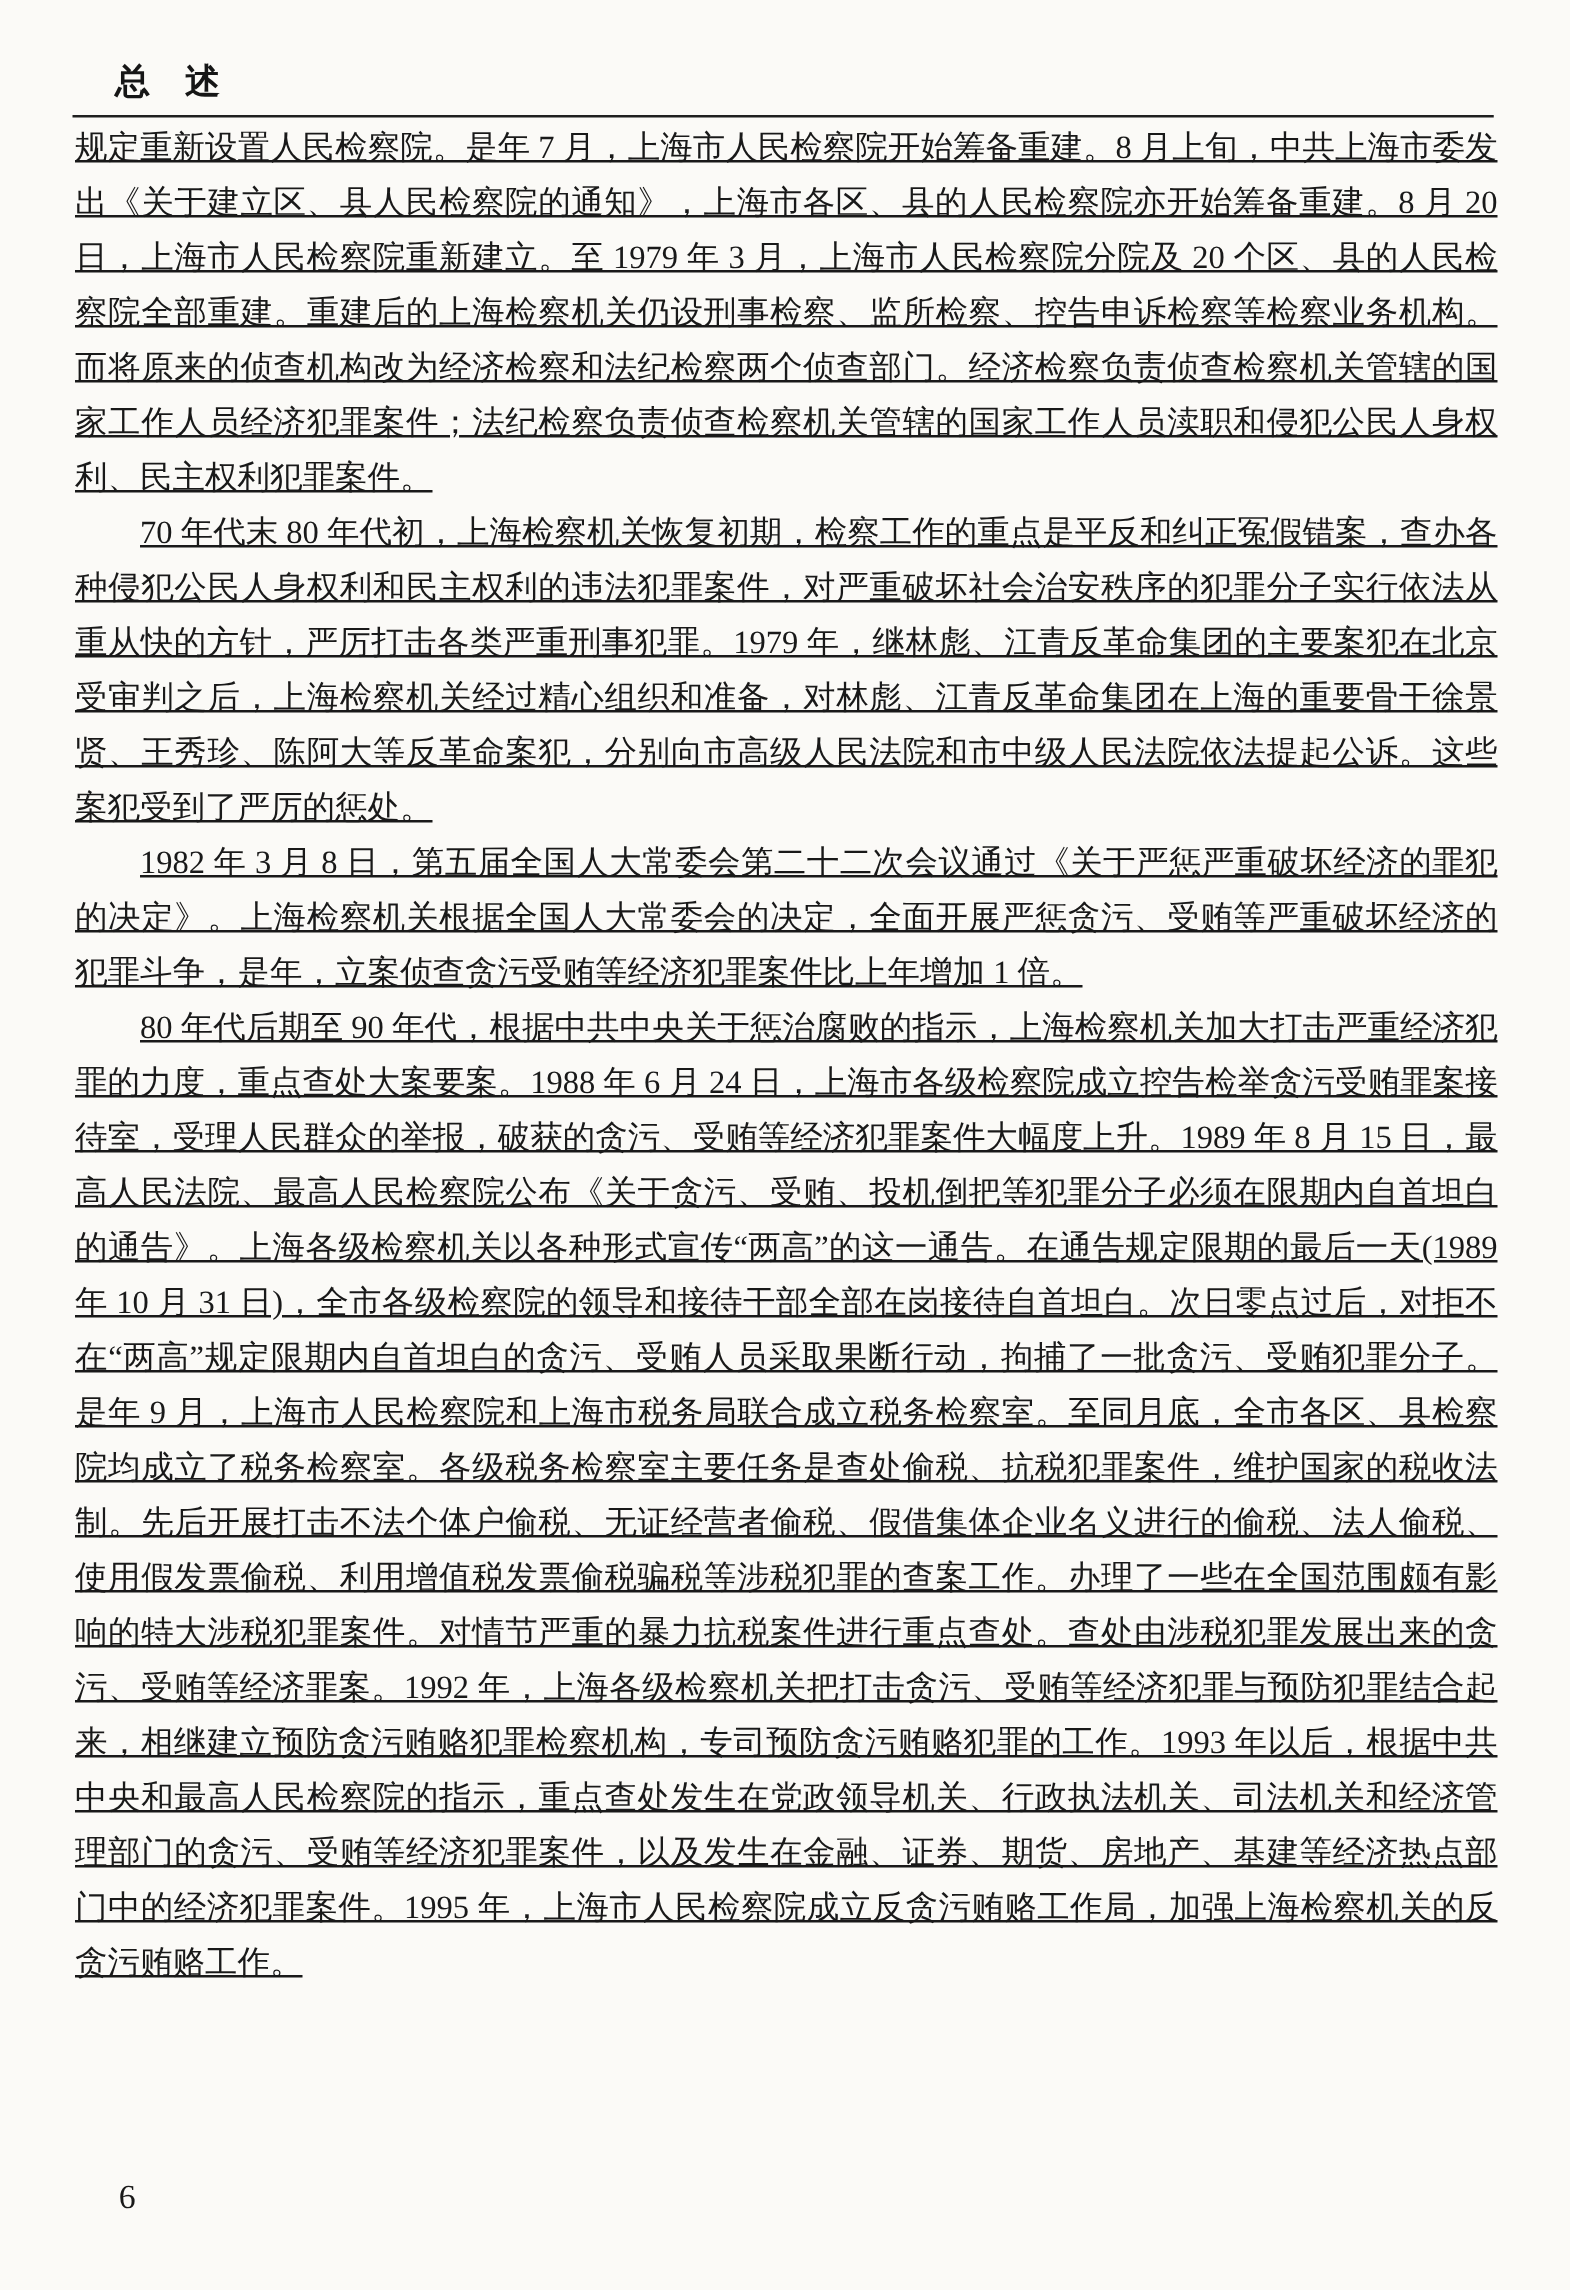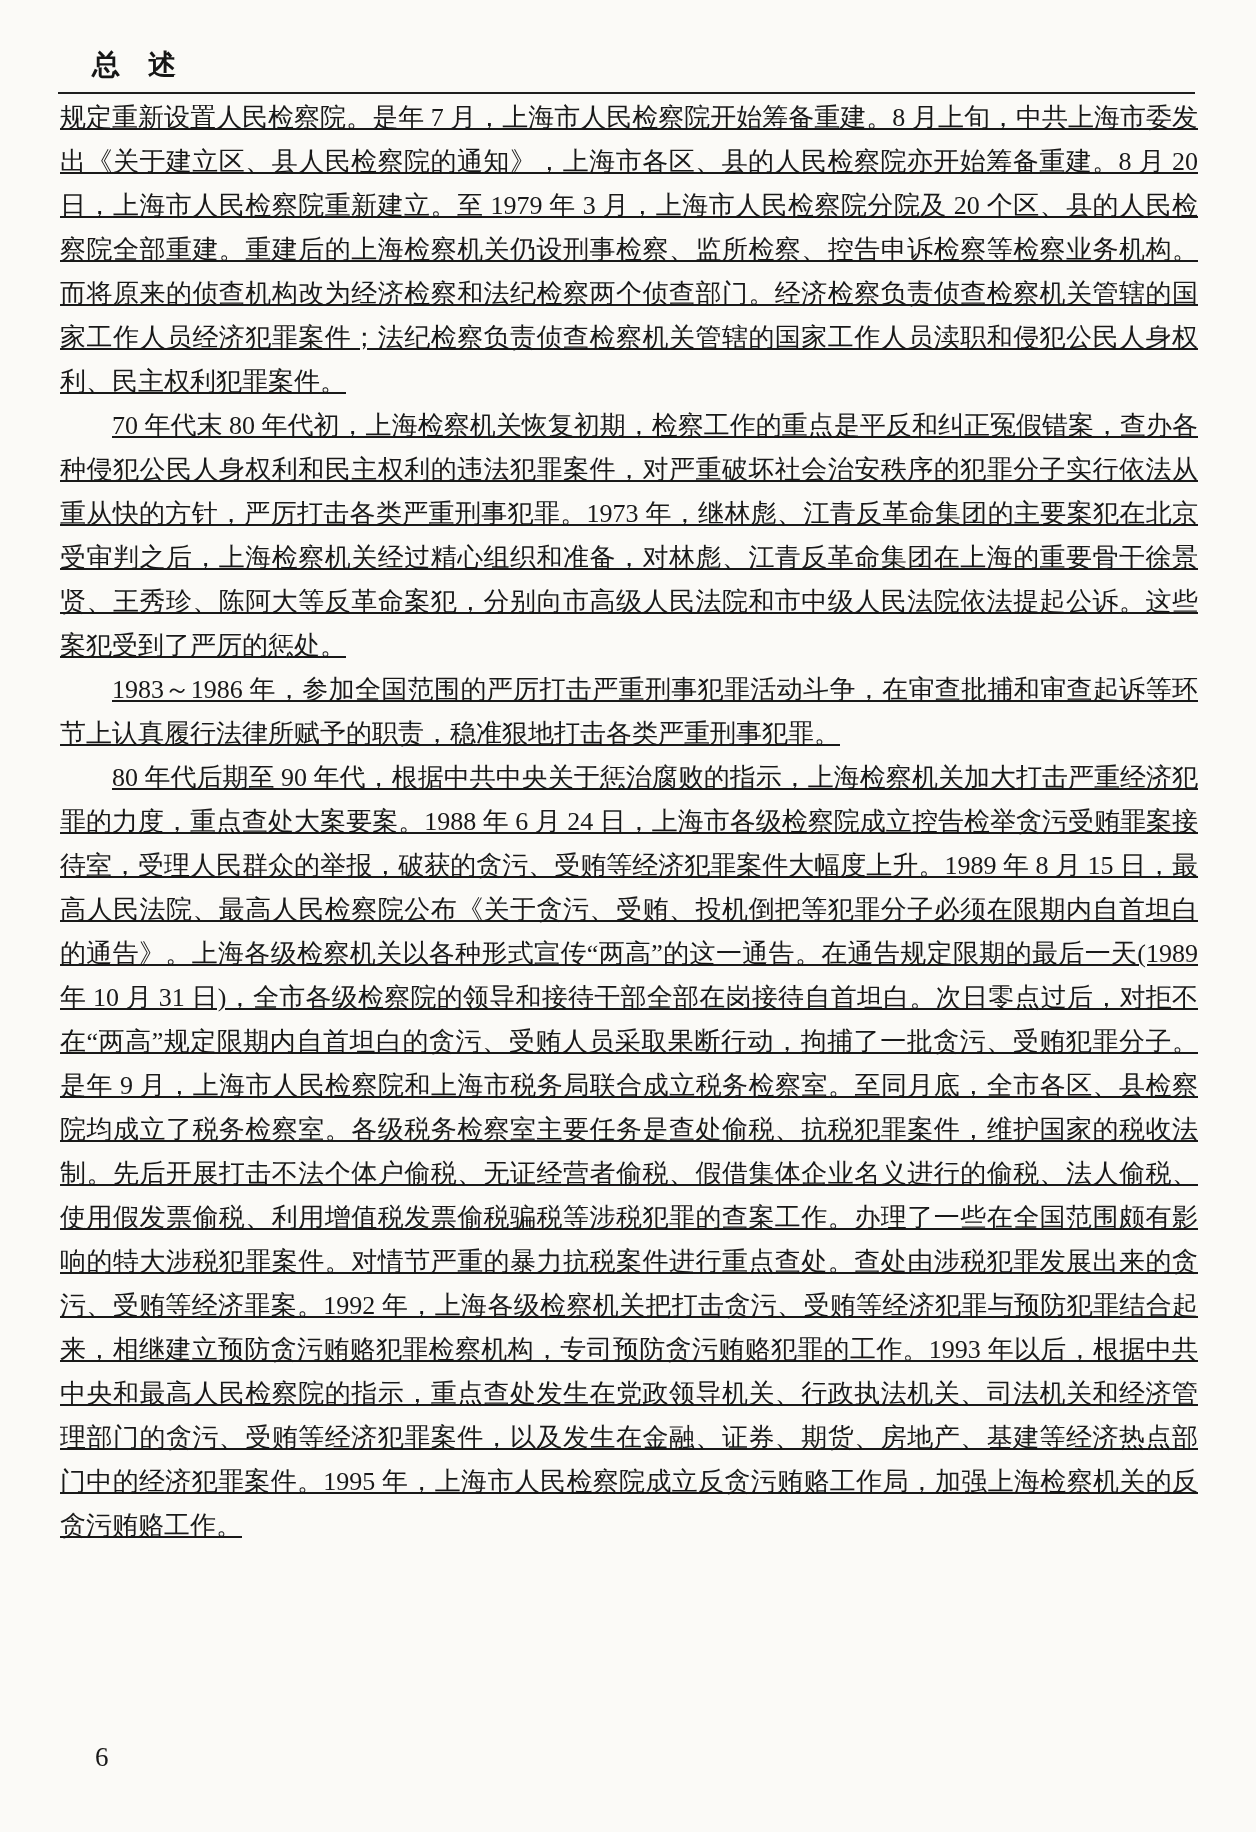--- a/index.html
+++ b/index.html
@@ -67,20 +67,20 @@
 <body>
 
 <div class="page">
 
   <div class="running-header">总　述</div>
 
   <div class="header-rule"></div>
 
   <div class="page-body">
     <p class="no-indent">规定重新设置人民检察院。是年 7 月，上海市人民检察院开始筹备重建。8 月上旬，中共上海市委发出《关于建立区、县人民检察院的通知》，上海市各区、县的人民检察院亦开始筹备重建。8 月 20 日，上海市人民检察院重新建立。至 1979 年 3 月，上海市人民检察院分院及 20 个区、县的人民检察院全部重建。重建后的上海检察机关仍设刑事检察、监所检察、控告申诉检察等检察业务机构。而将原来的侦查机构改为经济检察和法纪检察两个侦查部门。经济检察负责侦查检察机关管辖的国家工作人员经济犯罪案件；法纪检察负责侦查检察机关管辖的国家工作人员渎职和侵犯公民人身权利、民主权利犯罪案件。</p>
-    <p>70 年代末 80 年代初，上海检察机关恢复初期，检察工作的重点是平反和纠正冤假错案，查办各种侵犯公民人身权利和民主权利的违法犯罪案件，对严重破坏社会治安秩序的犯罪分子实行依法从重从快的方针，严厉打击各类严重刑事犯罪。1973 年，继林彪、江青反革命集团的主要案犯在北京受审判之后，上海检察机关经过精心组织和准备，对林彪、江青反革命集团在上海的重要骨干徐景贤、王秀珍、陈阿大等反革命案犯，分别向市高级人民法院和市中级人民法院依法提起公诉。这些案犯受到了严厉的惩处。</p>
-    <p>1983～1986 年，参加全国范围的严厉打击严重刑事犯罪活动斗争，在审查批捕和审查起诉等环节上认真履行法律所赋予的职责，稳准狠地打击各类严重刑事犯罪。</p>
+    <p>70 年代末 80 年代初，上海检察机关恢复初期，检察工作的重点是平反和纠正冤假错案，查办各种侵犯公民人身权利和民主权利的违法犯罪案件，对严重破坏社会治安秩序的犯罪分子实行依法从重从快的方针，严厉打击各类严重刑事犯罪。1979 年，继林彪、江青反革命集团的主要案犯在北京受审判之后，上海检察机关经过精心组织和准备，对林彪、江青反革命集团在上海的重要骨干徐景贤、王秀珍、陈阿大等反革命案犯，分别向市高级人民法院和市中级人民法院依法提起公诉。这些案犯受到了严厉的惩处。</p>
+    <p>1982 年 3 月 8 日，第五届全国人大常委会第二十二次会议通过《关于严惩严重破坏经济的罪犯的决定》。上海检察机关根据全国人大常委会的决定，全面开展严惩贪污、受贿等严重破坏经济的犯罪斗争，是年，立案侦查贪污受贿等经济犯罪案件比上年增加 1 倍。</p>
     <p>80 年代后期至 90 年代，根据中共中央关于惩治腐败的指示，上海检察机关加大打击严重经济犯罪的力度，重点查处大案要案。1988 年 6 月 24 日，上海市各级检察院成立控告检举贪污受贿罪案接待室，受理人民群众的举报，破获的贪污、受贿等经济犯罪案件大幅度上升。1989 年 8 月 15 日，最高人民法院、最高人民检察院公布《关于贪污、受贿、投机倒把等犯罪分子必须在限期内自首坦白的通告》。上海各级检察机关以各种形式宣传“两高”的这一通告。在通告规定限期的最后一天(1989 年 10 月 31 日)，全市各级检察院的领导和接待干部全部在岗接待自首坦白。次日零点过后，对拒不在“两高”规定限期内自首坦白的贪污、受贿人员采取果断行动，拘捕了一批贪污、受贿犯罪分子。是年 9 月，上海市人民检察院和上海市税务局联合成立税务检察室。至同月底，全市各区、县检察院均成立了税务检察室。各级税务检察室主要任务是查处偷税、抗税犯罪案件，维护国家的税收法制。先后开展打击不法个体户偷税、无证经营者偷税、假借集体企业名义进行的偷税、法人偷税、使用假发票偷税、利用增值税发票偷税骗税等涉税犯罪的查案工作。办理了一些在全国范围颇有影响的特大涉税犯罪案件。对情节严重的暴力抗税案件进行重点查处。查处由涉税犯罪发展出来的贪污、受贿等经济罪案。1992 年，上海各级检察机关把打击贪污、受贿等经济犯罪与预防犯罪结合起来，相继建立预防贪污贿赂犯罪检察机构，专司预防贪污贿赂犯罪的工作。1993 年以后，根据中共中央和最高人民检察院的指示，重点查处发生在党政领导机关、行政执法机关、司法机关和经济管理部门的贪污、受贿等经济犯罪案件，以及发生在金融、证券、期货、房地产、基建等经济热点部门中的经济犯罪案件。1995 年，上海市人民检察院成立反贪污贿赂工作局，加强上海检察机关的反贪污贿赂工作。</p>
   </div>
 
   <div class="page-number">6</div>
 
 </div>
 
 </body></html>

